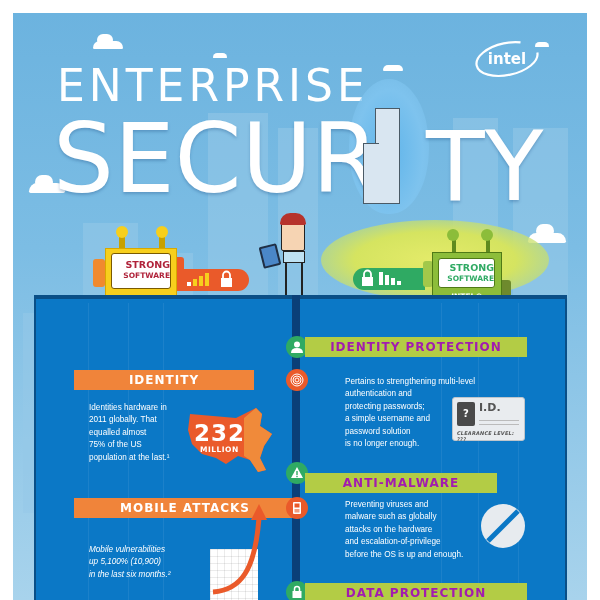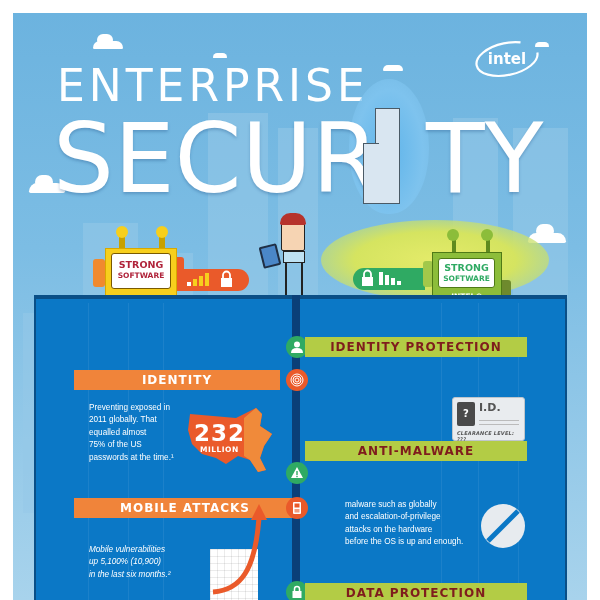--- a/index.html
+++ b/index.html
@@ -27,32 +27,32 @@
   .tower { position: absolute; background: #d9e6f1; border: 1px solid #4a5a66; }
 
   
   .board { position: absolute; left: 21px; top: 282px; width: 533px; height: 320px; background: #0b78c6;
     border-left: 2px solid #0a4f87; border-right: 2px solid #0a4f87; border-top: 4px solid #0a4f87; }
   .spine { position: absolute; left: 279px; top: 282px; width: 8px; height: 320px; background: #0a3f78; }
   .gridline { position: absolute; top: 290px; height: 310px; width: 1px; background: rgba(255,255,255,0.07); }
 
   .banner-orange { position: absolute; height: 20px; background: #f0843a; color: #ffffff; font-weight: bold;
     font-size: 12px; letter-spacing: 1px; text-align: center; line-height: 20px; }
-  .banner-green { position: absolute; height: 20px; background: #b3cc45; color: #7f1d1d; font-weight: bold;
+  .banner-green { position: absolute; height: 20px; background: #b3cc45; color: #a21caf; font-weight: bold;
     font-size: 12px; letter-spacing: 1px; text-align: center; line-height: 20px; }
 
   .node { position: absolute; width: 22px; height: 22px; border-radius: 50%; display: flex; align-items: center; justify-content: center; }
   .node.green { background: #2faa63; }
   .node.orange { background: #ea5a2a; }
 
   .body-text { position: absolute; color: #ffffff; font-size: 8.2px; line-height: 12.4px; font-family: "Liberation Sans", sans-serif; }
 
   
   .machine { position: absolute; }
-  .sign { position: absolute; background: #ffffff; border-radius: 3px; text-align: center; font-weight: bold; font-size: 8.5px; line-height: 11px; }
+  .sign { position: absolute; background: #ffffff; border-radius: 3px; text-align: right; font-weight: bold; font-size: 8.5px; line-height: 11px; }
 
   .pill-orange { position: absolute; height: 22px; background: #ea5a2a; border-radius: 0 11px 11px 0; }
   .pill-green { position: absolute; height: 22px; background: #2faa63; border-radius: 11px 0 0 11px; }
 
   .usa { position: absolute; }
   .stat-num { position: absolute; color: #ffffff; font-weight: bold; font-size: 23px; letter-spacing: 1px; }
   .stat-unit { position: absolute; color: #ffffff; font-weight: bold; font-size: 7.5px; letter-spacing: 0.5px; }
 
   .id-card { position: absolute; left: 452px; top: 397px; width: 73px; height: 44px; background: #e9ecef; border-radius: 3px;
     border: 1px solid #bfc6cc; }
@@ -88,21 +88,21 @@
 
   <svg class="intel-logo" viewBox="0 0 68 40">
     <ellipse cx="34" cy="20" rx="31" ry="16" fill="none" stroke="#ffffff" stroke-width="2.2" transform="rotate(-12 34 20)" stroke-dasharray="150 30" stroke-dashoffset="20"></ellipse>
     <text x="34" y="25" text-anchor="middle" fill="#ffffff" font-family="DejaVu Sans, sans-serif" font-size="15" font-weight="bold">intel</text>
   </svg>
 
   <div class="title1">ENTERPRISE</div>
 
   <div class="glow-egg"></div>
   <div class="title2" style="left:40px;">SECUR</div>
-  <div class="title2" style="left:413px;">TY</div>
+  <div class="title2" style="left:413px;margin-top:8px;">TY</div>
 
   <div class="tower" style="left:362px; top:95px; width:25px; height:96px;"></div>
   <div class="tower" style="left:350px; top:130px; width:16px; height:61px; border-right:none;"></div>
 
   <div style="position:absolute; left:308px; top:207px; width:228px; height:80px; border-radius:50%; background: radial-gradient(ellipse at center, #e4eb6a 0%, #d5e460 50%, rgba(190,220,120,0.6) 80%, rgba(180,215,140,0) 100%);"></div>
 
   <div class="machine">
     <div style="position:absolute; left:80px; top:246px; width:12px; height:28px; background:#f08a2f; border-radius:3px;"></div>
     <div style="position:absolute; left:161px; top:244px; width:10px; height:24px; background:#ea5a2a; border-radius:3px;"></div>
     <div style="position:absolute; left:106px; top:223px; width:6px; height:12px; background:#c7a100;"></div>
@@ -165,35 +165,35 @@
 
   <div class="board"></div>
   <div class="gridline" style="left:75px;"></div>
   <div class="gridline" style="left:115px;"></div>
   <div class="gridline" style="left:150px;"></div>
   <div class="gridline" style="left:428px;"></div>
   <div class="gridline" style="left:465px;"></div>
   <div class="gridline" style="left:505px;"></div>
   <div class="spine"></div>
 
-  <div class="banner-orange" style="left:61px; top:357px; width:206px;">IDENTITY</div>
+  <div class="banner-orange" style="left:61px; top:357px; width:180px;">IDENTITY</div>
   <div class="node orange" style="left:273px; top:356px;">
     <svg width="14" height="14" viewBox="0 0 14 14">
       <circle cx="7" cy="7" r="6" fill="none" stroke="#fff" stroke-width="1"></circle>
       <circle cx="7" cy="7" r="4" fill="none" stroke="#fff" stroke-width="1"></circle>
       <circle cx="7" cy="7" r="2" fill="none" stroke="#fff" stroke-width="1"></circle>
     </svg>
   </div>
 
   <div class="body-text" style="left:76px; top:389px;">
-    <div>Preventing exposed in</div>
+    <div>Identities hardware in</div>
     <div>2011 globally. That</div>
     <div>equalled almost</div>
     <div>75% of the US</div>
-    <div>passwords at the time.¹</div>
+    <div>population at the last.¹</div>
   </div>
 
   <svg class="usa" style="left:173px; top:393px;" width="90" height="68" viewBox="0 0 90 68">
     <path d="M4 8 L50 12 L62 6 L70 2 L76 8 L74 20 L86 28 L78 40 L74 52 L80 64 L72 66 L64 54 L52 50 L40 58 L30 52 L16 48 L6 38 L2 24 Z" fill="#ea5a2a"></path>
     <path d="M58 12 L70 2 L76 8 L74 20 L86 28 L78 40 L74 52 L80 64 L72 66 L64 54 L58 50 Z" fill="#f08a3a"></path>
   </svg>
   <div class="stat-num" style="left:181px; top:407px;">232</div>
   <div class="stat-unit" style="left:187px; top:432px;">MILLION</div>
 
   <div class="banner-orange" style="left:61px; top:485px; width:222px;">MOBILE ATTACKS</div>
@@ -218,42 +218,51 @@
   </svg>
 
   <div class="node green" style="left:273px; top:323px;">
     <svg width="14" height="14" viewBox="0 0 14 14">
       <circle cx="7" cy="4.5" r="3" fill="#fff"></circle>
       <path d="M1 13 Q1 8 7 8 Q13 8 13 13 Z" fill="#fff"></path>
     </svg>
   </div>
   <div class="banner-green" style="left:292px; top:324px; width:222px;">IDENTITY PROTECTION</div>
 
+  <div class="body-text" style="left:332px; top:363px;">
+    <div>Pertains to strengthening multi-level</div>
+    <div>authentication and</div>
+    <div>protecting passwords;</div>
+    <div>a simple username and</div>
+    <div>password solution</div>
+    <div>is no longer enough.</div>
+  </div>
 
   <div class="id-card" style="left:439px; top:384px;">
     <div style="position:absolute; left:4px; top:4px; width:18px; height:24px; background:#4a4a4a; border-radius:2px; color:#fff; font-size:10px; font-weight:bold; text-align:center; line-height:24px;">?</div>
     <div class="id-title">I.D.</div>
     <div style="position:absolute; left:26px; top:22px; width:40px; height:1px; background:#bbb;"></div>
     <div style="position:absolute; left:26px; top:26px; width:40px; height:1px; background:#bbb;"></div>
     <div class="id-clear">CLEARANCE LEVEL: ???</div>
   </div>
 
   <div class="node green" style="left:273px; top:449px;">
     <svg width="14" height="14" viewBox="0 0 14 14">
       <path d="M7 1 L13 12 L1 12 Z" fill="#fff"></path>
       <rect x="6.3" y="5" width="1.4" height="4" fill="#2faa63"></rect>
       <rect x="6.3" y="9.8" width="1.4" height="1.4" fill="#2faa63"></rect>
     </svg>
   </div>
-  <div class="banner-green" style="left:292px; top:428px; width:222px;">ANTI-MALWARE</div>
+  <div class="banner-green" style="left:292px; top:460px; width:192px;">ANTI-MALWARE</div>
 
   <div class="body-text" style="left:332px; top:486px;">
+    <div>Preventing viruses and</div>
     <div>malware such as globally</div>
+    <div>attacks on the hardware</div>
     <div>and escalation-of-privilege</div>
-    <div>attacks on the hardware</div>
     <div>before the OS is up and enough.</div>
   </div>
 
   <svg style="position:absolute; left:466px; top:489px;" width="48" height="48" viewBox="0 0 48 48">
     <circle cx="24" cy="24" r="22" fill="#e7ebef"></circle>
     <line x1="9" y1="39" x2="39" y2="9" stroke="#0b78c6" stroke-width="5"></line>
   </svg>
 
   <div class="node green" style="left:273px; top:568px;">
     <svg width="12" height="14" viewBox="0 0 12 14">

